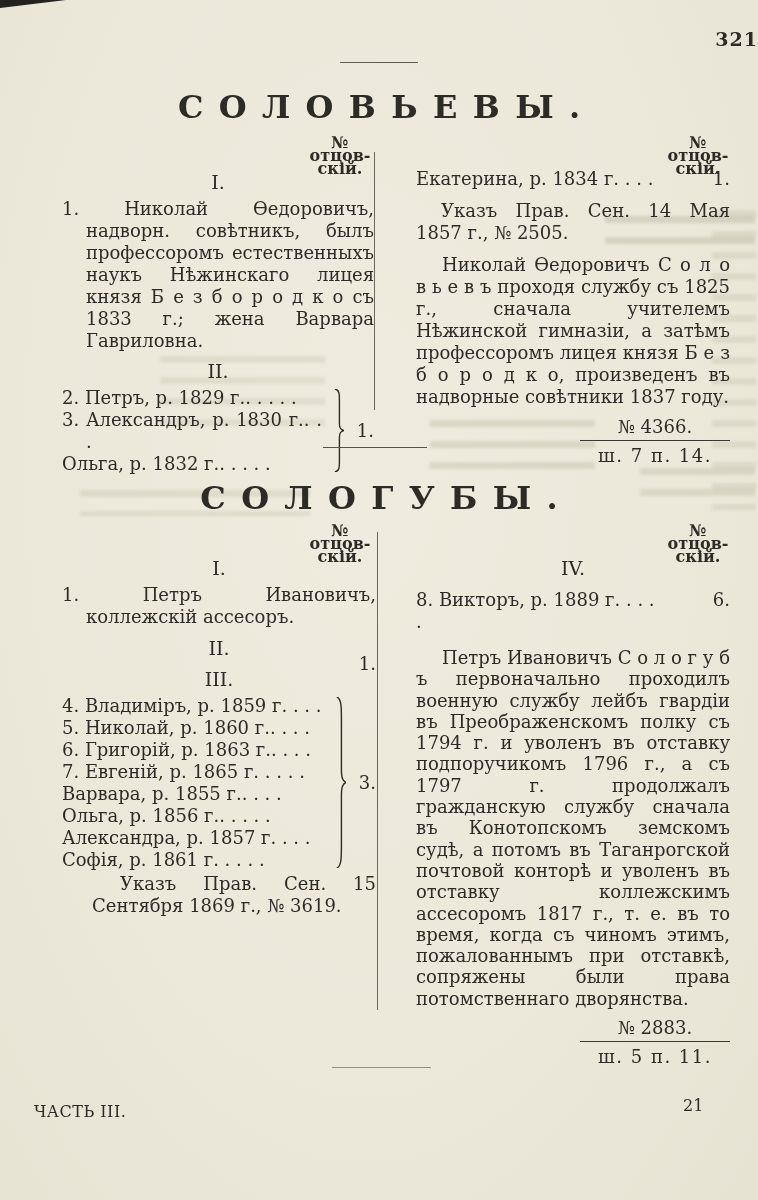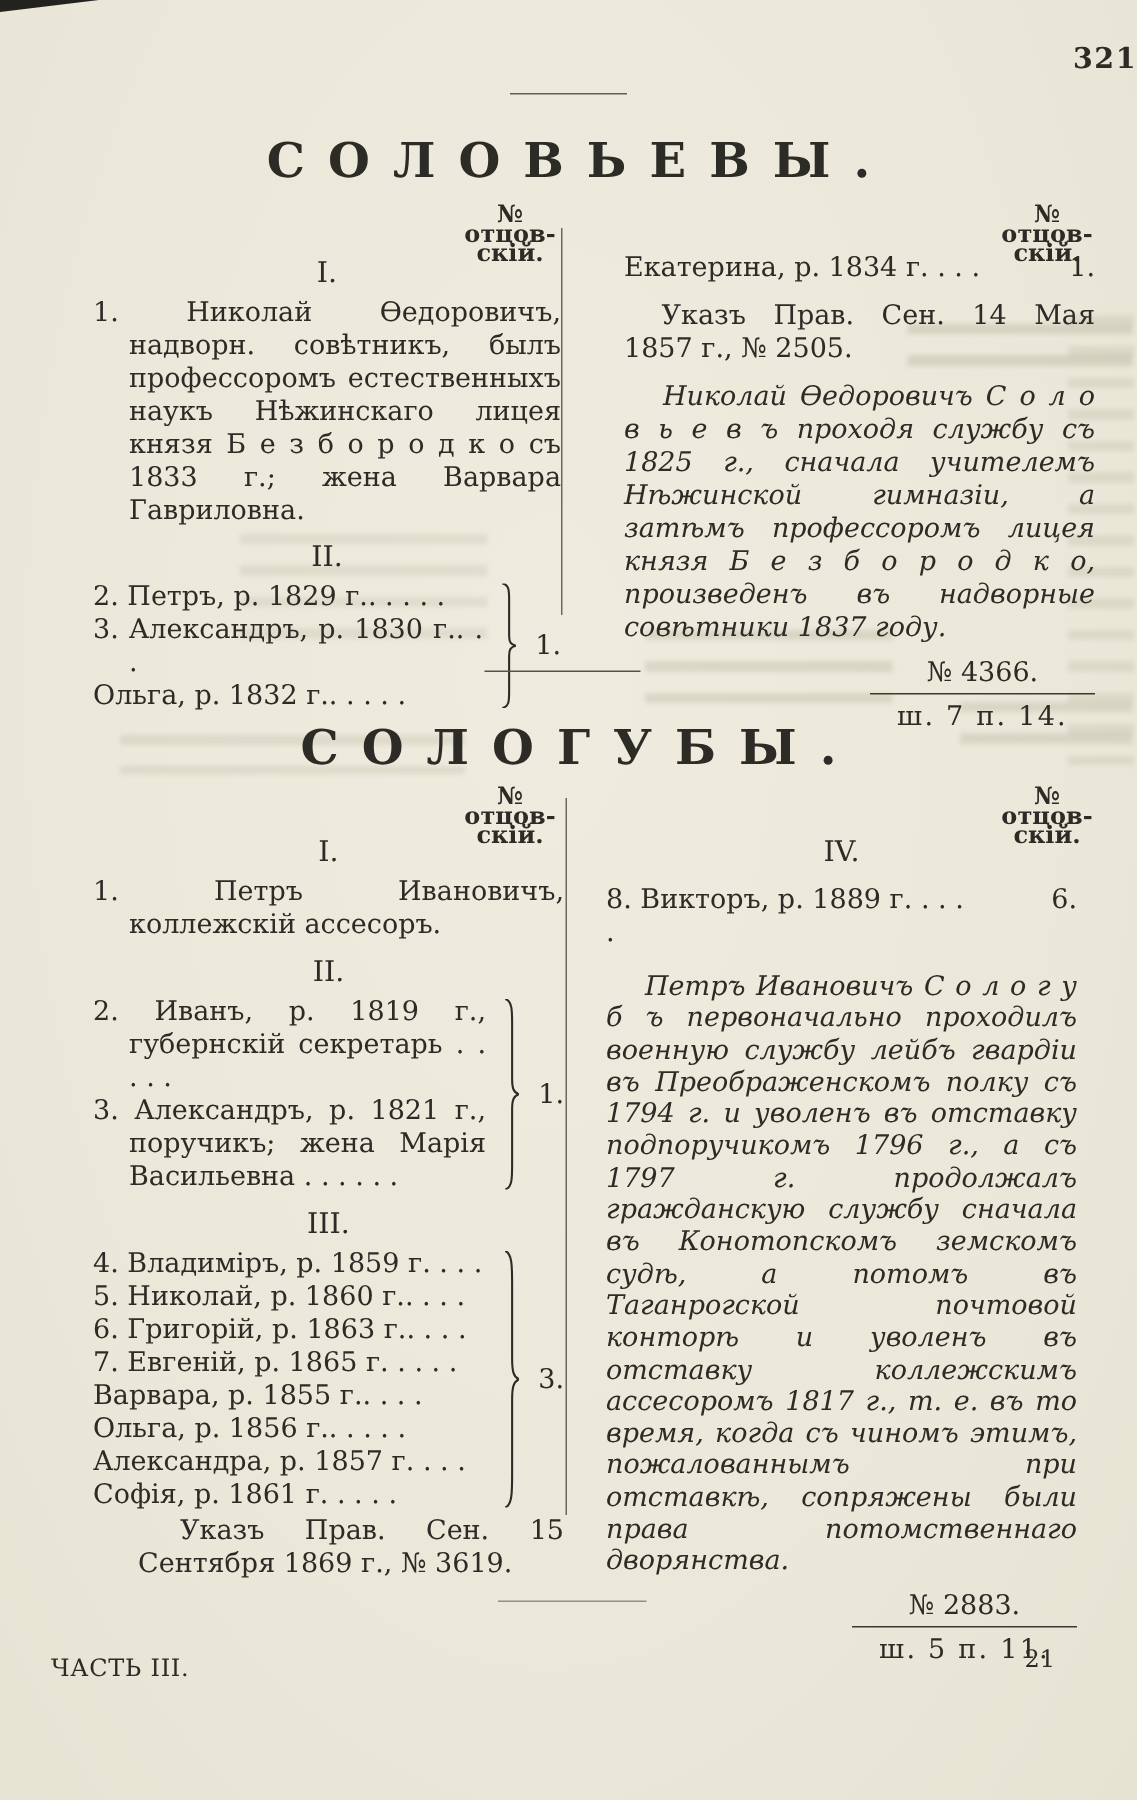--- a/index.html
+++ b/index.html
@@ -19,21 +19,21 @@
     font-size:32px;letter-spacing:.48em;text-indent:.48em;}
   .colhead{width:64px;text-align:center;font-size:16px;line-height:13px;font-weight:bold;}
   .vrule{width:1px;background:#6b675c;}
   .hrule{height:1px;background:#55524a;}
   .col{}
   .gen-head{text-align:center;font-size:19px;margin:3px 0 5px;}
   .entry{text-align:justify;padding-left:24px;text-indent:-24px;}
   .gline{padding-left:24px;text-indent:-24px;text-align:justify;}
   .decree-l{padding-left:30px;text-indent:28px;text-align:justify;margin-top:2px;}
   .decree-r{text-indent:25px;text-align:justify;margin-top:10px;}
-  .narr{text-indent:26px;text-align:justify;margin-top:10px;font-style:italic;}
+  .narr{text-indent:26px;text-align:justify;margin-top:10px;}
   .brace-group{position:relative;padding-right:52px;margin-top:2px;}
   .brace{position:absolute;right:30px;top:2px;width:11px;height:calc(100% - 5px);}
   .father-num{position:absolute;right:0;top:50%;transform:translateY(-50%);}
   .father-row{display:flex;gap:32px;}
   .father-row .t{flex:1;}
   .father-row .n{width:34px;text-align:right;}
   .ref{margin:8px 0 0 auto;width:150px;text-align:center;}
   .ref-no{padding:0 6px 2px;border-bottom:1.5px solid #3a3832;}
   .ref-code{padding-top:4px;letter-spacing:1.5px;}
   .footer-left{left:34px;top:1101px;font-size:16px;letter-spacing:.5px;}
@@ -111,24 +111,20 @@
   <div>скій.</div>
 </div>
 
 <div class="abs vrule" style="left:377px;top:532px;height:478px;"></div>
 
 <div class="abs col" style="left:62px;top:554px;width:314px;">
   <div class="gen-head">I.</div>
   <div class="entry">1. Петръ Ивановичъ, коллежскій ассесоръ.</div>
   <div class="gen-head" style="margin-top:9px;">II.</div>
   <div class="brace-group">
-    <div>
-      <div class="gline">2. Иванъ, р. 1819 г., губернскій секретарь .  .  .  .  .</div>
-      <div class="gline">3. Александръ, р. 1821 г., поручикъ; жена Марія Васильевна .  .  .  .  .  .</div>
-    </div>
     <svg class="brace" viewBox="0 0 12 100" preserveAspectRatio="none">
       <path d="M2,0 C7,1 7,6 7,13 L7,42 C7,47 8,49 12,50 C8,51 7,53 7,58 L7,87 C7,94 7,99 2,100" fill="none" stroke="#2d2b26" stroke-width="1.4" vector-effect="non-scaling-stroke"></path>
     </svg>
     <div class="father-num">1.</div>
   </div>
   <div class="gen-head" style="margin-top:9px;">III.</div>
   <div class="brace-group">
     <div>
       <div class="gline">4. Владиміръ, р. 1859 г. .  .  .</div>
       <div class="gline">5. Николай, р. 1860 г.. .  .  .</div>
@@ -140,21 +136,21 @@
       <div class="gline">Софія, р. 1861 г. .  .  .  .</div>
     </div>
     <svg class="brace" viewBox="0 0 12 100" preserveAspectRatio="none">
       <path d="M2,0 C7,1 7,6 7,13 L7,42 C7,47 8,49 12,50 C8,51 7,53 7,58 L7,87 C7,94 7,99 2,100" fill="none" stroke="#2d2b26" stroke-width="1.4" vector-effect="non-scaling-stroke"></path>
     </svg>
     <div class="father-num">3.</div>
   </div>
   <div class="decree-l">Указъ Прав. Сен. 15 Сентября 1869 г., № 3619.</div>
 </div>
 
-<div class="abs col" style="left:404px;top:554px;width:314px;">
+<div class="abs col" style="left:416px;top:554px;width:314px;">
   <div class="gen-head">IV.</div>
   <div class="father-row" style="margin-top:10px;">
     <span class="t">8. Викторъ, р. 1889 г. .  .  .  .</span>
     <span class="n">6.</span>
   </div>
   <div class="narr" style="margin-top:14px;line-height:21.3px;">Петръ Ивановичъ С о л о г у б ъ  первоначально проходилъ военную службу лейбъ гвардіи въ Преображенскомъ полку съ 1794 г. и уволенъ въ отставку подпоручикомъ 1796 г., а съ 1797 г. продолжалъ гражданскую службу сначала въ Конотопскомъ земскомъ судѣ, а потомъ въ Таганрогской почтовой конторѣ и уволенъ въ отставку коллежскимъ ассесоромъ 1817 г., т. е. въ то время, когда съ чиномъ этимъ, пожалованнымъ при отставкѣ, сопряжены были права потомственнаго дворянства.</div>
   <div class="ref">
     <div class="ref-no">№ 2883.</div>
     <div class="ref-code">ш. 5 п. 11.</div>
   </div>

